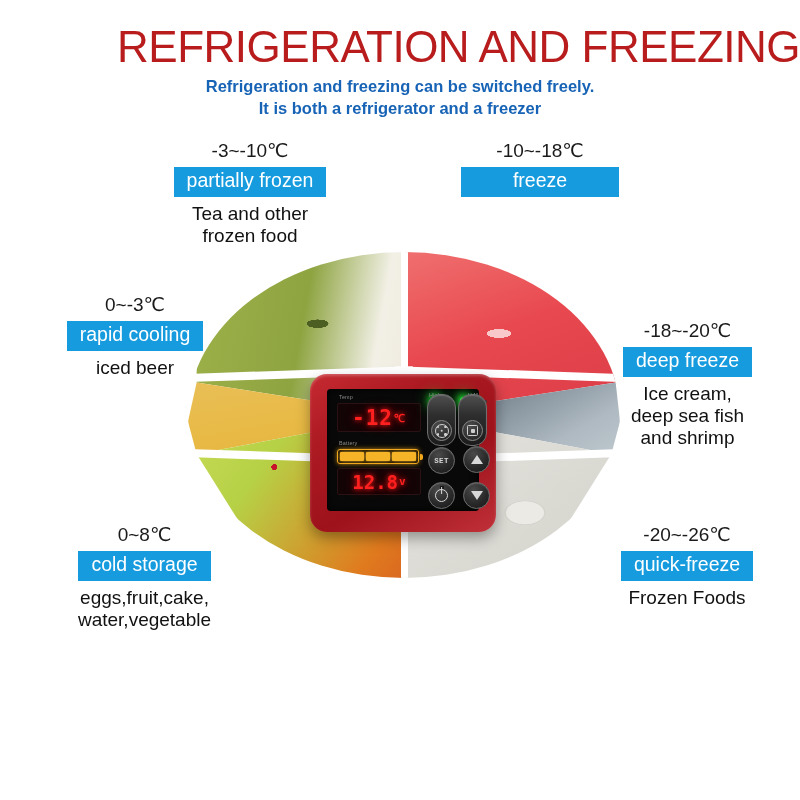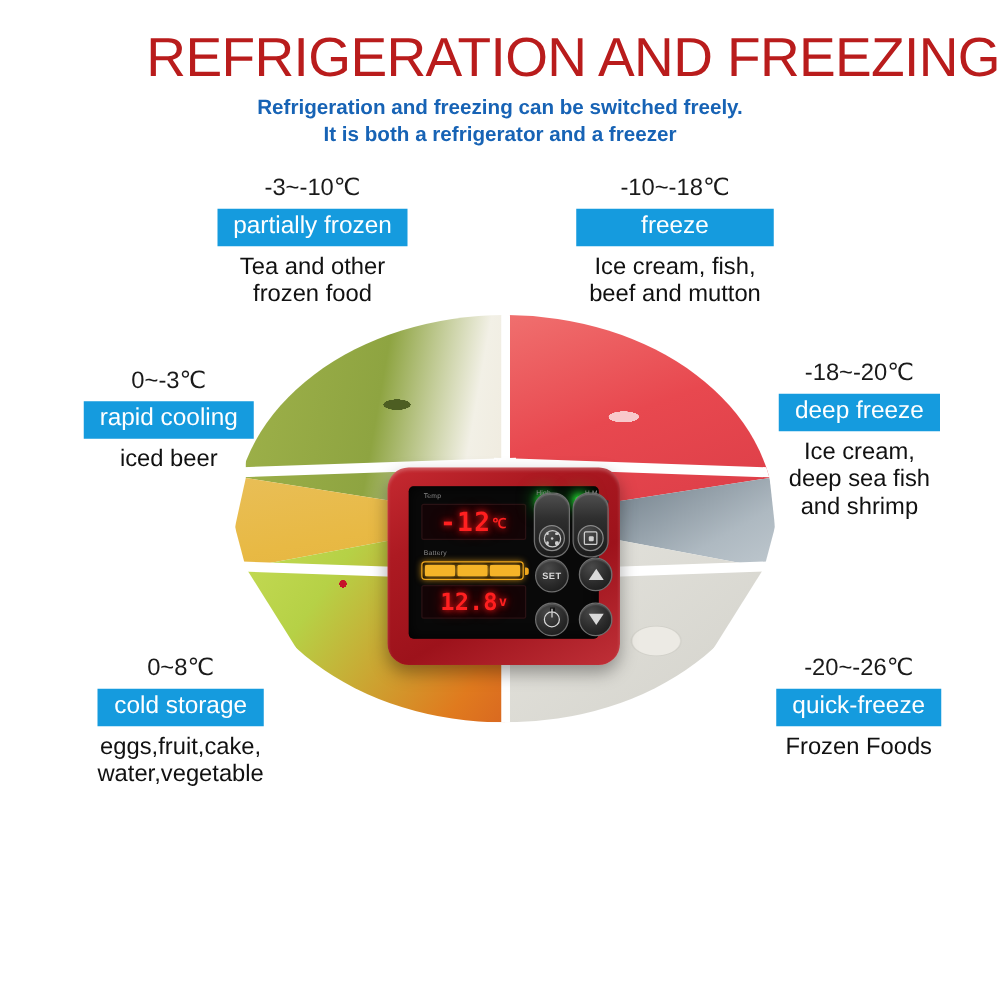--- a/index.html
+++ b/index.html
@@ -208,21 +208,21 @@
     border:1.3px solid #8a8a8a;
     background:radial-gradient(circle at 36% 30%,#4e4e4e,#1d1d1d);
     display:flex;align-items:center;justify-content:center;
   }
   .led{
     position:absolute;width:7px;height:7px;border-radius:50%;
     background:#27ff38;
     box-shadow:0 0 7px 2px rgba(40,255,60,.95),0 0 14px 4px rgba(20,220,40,.55);
   }
   .minidot{position:absolute;width:3.2px;height:3.2px;border-radius:50%;}
-  .set-txt{font-size:7.4px;font-weight:bold;letter-spacing:.4px;color:#d8d8d8;}
+  .set-txt{font-size:7.4px;font-weight:bold;letter-spacing:.4px;color:#d8d8d8;font-family:Liberation Mono, monospace;}
   .tri{width:0;height:0;border-left:6px solid transparent;border-right:6px solid transparent;}
   .tri.up{border-bottom:9px solid #d9d9d9;}
   .tri.down{border-top:9px solid #d9d9d9;}
   .pwr{position:relative;width:11px;height:11px;border:1.6px solid #d9d9d9;border-radius:50%;}
   .pwr:after{content:"";position:absolute;left:50%;top:-3px;transform:translateX(-50%);
     width:1.8px;height:7px;background:#d9d9d9;}
   .pwr:before{content:"";position:absolute;left:50%;top:-4px;transform:translateX(-50%);
     width:4px;height:3px;background:#161616;}
   .fanico{width:12px;height:12px;border-radius:50%;border:1.2px solid #cfcfcf;position:relative;}
   .fanico i{position:absolute;left:50%;top:50%;width:2.6px;height:2.6px;border-radius:50%;
@@ -272,35 +272,31 @@
     <div class="badge">partially frozen</div>
     <div class="desc">
       <div>Tea and other</div>
       <div>frozen food</div>
     </div>
   </div>
 
   <div class="lbl" style="left:440px;top:140px;width:200px;">
     <div class="temp">-10~-18℃</div>
     <div class="badge" style="padding-left:52px;padding-right:52px;">freeze</div>
-    <div class="desc">
-      <div>Ice cream, fish,</div>
-      <div>beef and mutton</div>
-    </div>
   </div>
 
   <div class="lbl" style="left:35px;top:294px;width:200px;">
     <div class="temp">0~-3℃</div>
     <div class="badge">rapid cooling</div>
     <div class="desc">
       <div>iced beer</div>
     </div>
   </div>
 
-  <div class="lbl" style="left:595px;top:288px;width:185px;">
+  <div class="lbl" style="left:595px;top:320px;width:185px;">
     <div class="temp">-18~-20℃</div>
     <div class="badge">deep freeze</div>
     <div class="desc">
       <div>Ice cream,</div>
       <div>deep sea fish</div>
       <div>and shrimp</div>
     </div>
   </div>
 
   <div class="lbl" style="left:42px;top:524px;width:205px;">

